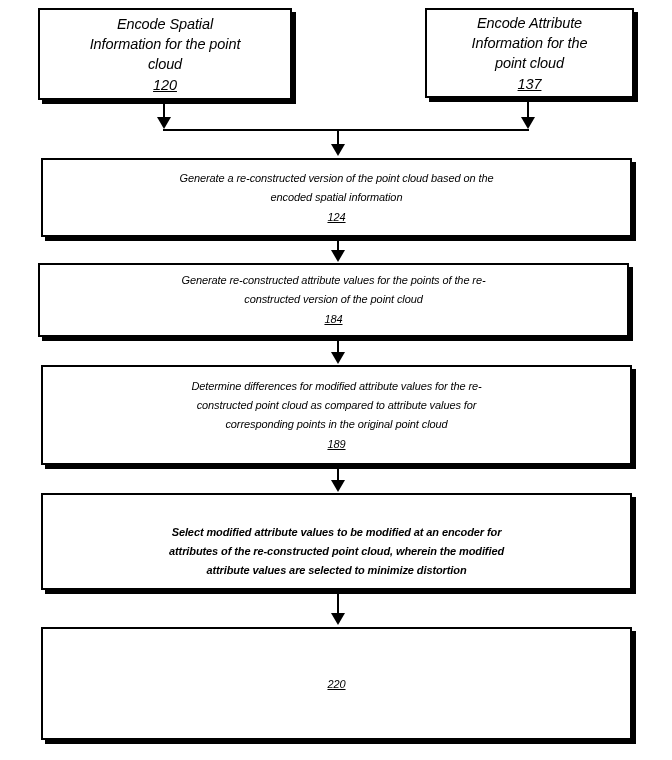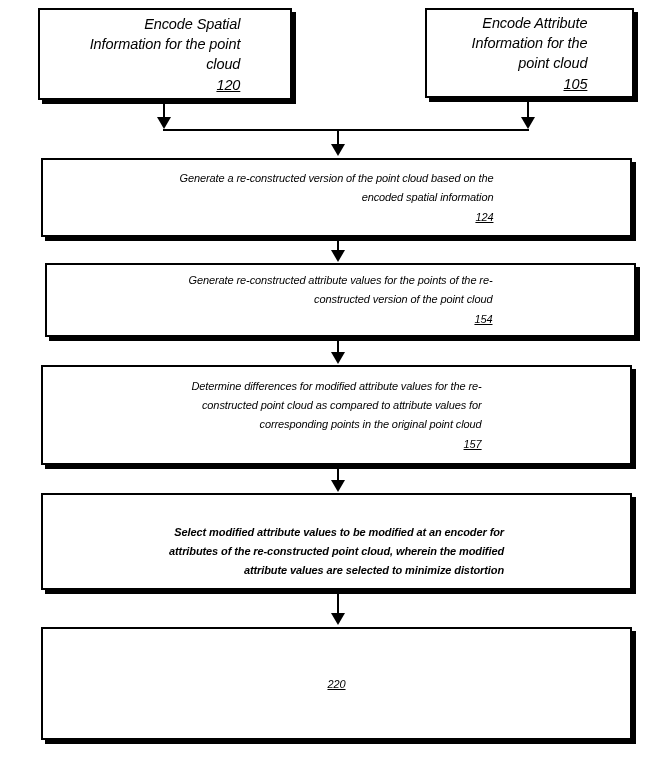--- a/index.html
+++ b/index.html
@@ -24,21 +24,21 @@
   
   .node {
     position: absolute;
     box-sizing: border-box;
     background: #ffffff;
     border: 2px solid #000000;
     box-shadow: 4px 4px 0 0 #000000;
     display: flex;
     align-items: center;
     justify-content: center;
-    text-align: right;
+    text-align: center;
     padding: 20px 8px;
   }
   .node-text {
     font-family: "Liberation Sans", sans-serif;
     font-style: italic;
     font-size: 11px;
     line-height: 19px;
     color: #000000;
     letter-spacing: -0.1px;
     white-space: pre-line;
@@ -86,21 +86,21 @@
 cloud</span>
       <span class="node-num">120</span>
     </div>
   </div>
 
   <div class="node narrow" style="left:425px; top:8px; width:209px; height:90px;">
     <div class="node-text">
       <span>Encode Attribute
 Information for the
 point cloud</span>
-      <span class="node-num">105</span>
+      <span class="node-num">137</span>
     </div>
   </div>
 
   <div class="vline" style="left:163px; top:100px; height:18px;"></div>
   <div class="arrowhead" style="left:157px; top:117px;"></div>
 
   <div class="vline" style="left:527px; top:98px; height:20px;"></div>
   <div class="arrowhead" style="left:521px; top:117px;"></div>
 
   <div class="hline" style="left:163px; top:129px; width:366px;"></div>
@@ -112,37 +112,37 @@
     <div class="node-text">
       <span>Generate a re-constructed version of the point cloud based on the
 encoded spatial information</span>
       <span class="node-num">124</span>
     </div>
   </div>
 
   <div class="vline" style="left:337px; top:237px; height:14px;"></div>
   <div class="arrowhead" style="left:331px; top:250px;"></div>
 
-  <div class="node" style="left:45px; top:263px; width:591px; height:74px;">
+  <div class="node" style="left:38px; top:263px; width:591px; height:74px;">
     <div class="node-text">
       <span>Generate re-constructed attribute values for the points of the re-
 constructed version of the point cloud</span>
-      <span class="node-num">154</span>
+      <span class="node-num">184</span>
     </div>
   </div>
 
   <div class="vline" style="left:337px; top:337px; height:16px;"></div>
   <div class="arrowhead" style="left:331px; top:352px;"></div>
 
   <div class="node" style="left:41px; top:365px; width:591px; height:100px;">
     <div class="node-text">
       <span>Determine differences for modified attribute values for the re-
 constructed point cloud as compared to attribute values for
 corresponding points in the original point cloud</span>
-      <span class="node-num">157</span>
+      <span class="node-num">189</span>
     </div>
   </div>
 
   <div class="vline" style="left:337px; top:465px; height:16px;"></div>
   <div class="arrowhead" style="left:331px; top:480px;"></div>
 
   <div class="node" style="left:41px; top:493px; width:591px; height:97px;font-weight:bold;">
     <div class="node-text">
       <span>Select modified attribute values to be modified at an encoder for
 attributes of the re-constructed point cloud, wherein the modified

